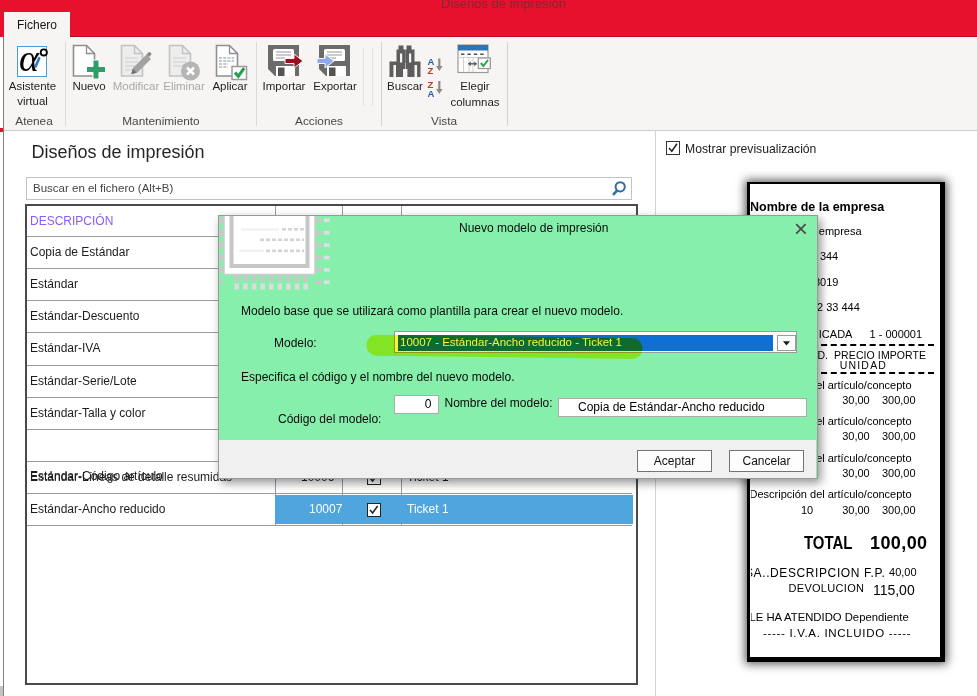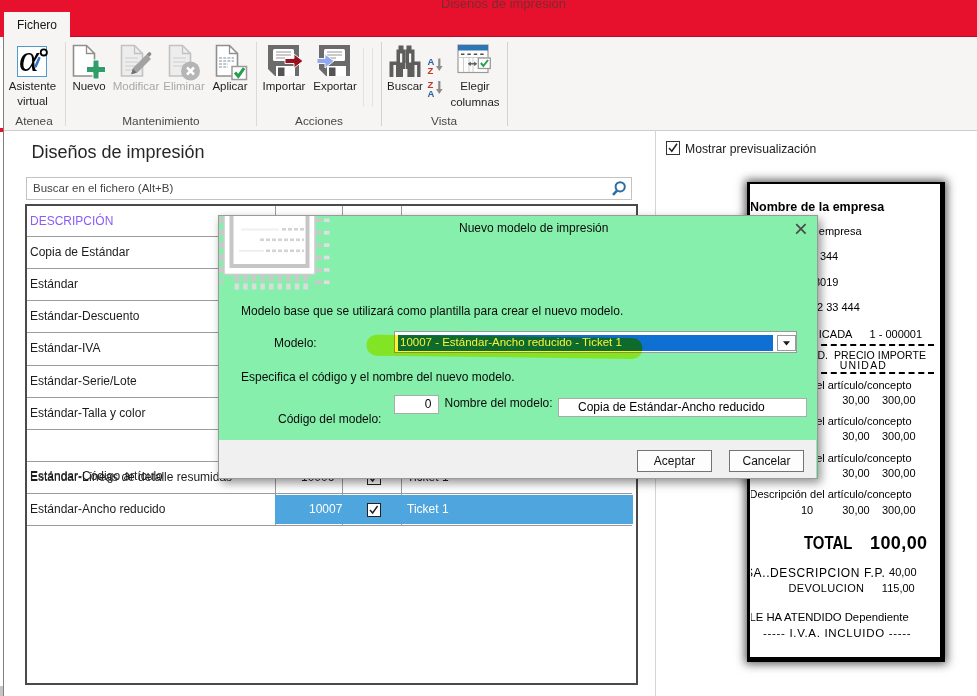--- a/index.html
+++ b/index.html
@@ -275,21 +275,21 @@
 <div class="r num" style="left:105.1px;top:283px;width:60px;">300,00</div>
 <div class="r" style="left:-1px;top:304px;">Descripción del artículo/concepto</div>
 <div class="r" style="left:50.4px;top:320px;">10</div>
 <div class="r num" style="left:69.2px;top:320px;width:50px;">30,00</div>
 <div class="r num" style="left:105.1px;top:320px;width:60px;">300,00</div>
 <div class="r" style="left:53.5px;top:348.5px;font-size:18px;font-weight:bold;transform:scaleX(0.83);transform-origin:0 50%;">TOTAL</div>
 <div class="r" style="left:119.5px;top:348.5px;font-size:18px;font-weight:bold;letter-spacing:0.4px;">100,00</div>
 <div class="r" style="left:-5.5px;top:382px;font-size:12px;letter-spacing:0.6px;">SA..DESCRIPCION F.P.</div>
 <div class="r num" style="left:116.1px;top:382px;width:50px;font-size:11px;">40,00</div>
 <div class="r" style="left:38px;top:397.5px;font-size:11px;letter-spacing:0.3px;">DEVOLUCION</div>
-<div class="r num" style="left:114.2px;top:397.5px;width:50px;font-size:11px;">115,00</div>
+<div class="r num" style="left:114.2px;top:397.5px;width:50px;font-size:14px;">115,00</div>
 <div class="r" style="left:-1px;top:426.5px;font-size:11.3px;">LE HA ATENDIDO Dependiente</div>
 <div class="r" style="left:12.5px;top:442.5px;font-size:11.5px;letter-spacing:0.68px;">----- I.V.A. INCLUIDO -----</div>
 </div>
 
 <div class="abs" id="dialog">
 
   <svg style="position:absolute;left:0px;top:0px;" width="115" height="78" viewBox="0 0 115 78">
     <defs>
       <linearGradient id="pg" x1="0" y1="0" x2="0" y2="1">
         <stop offset="0" stop-color="#c9c9c9"></stop>

